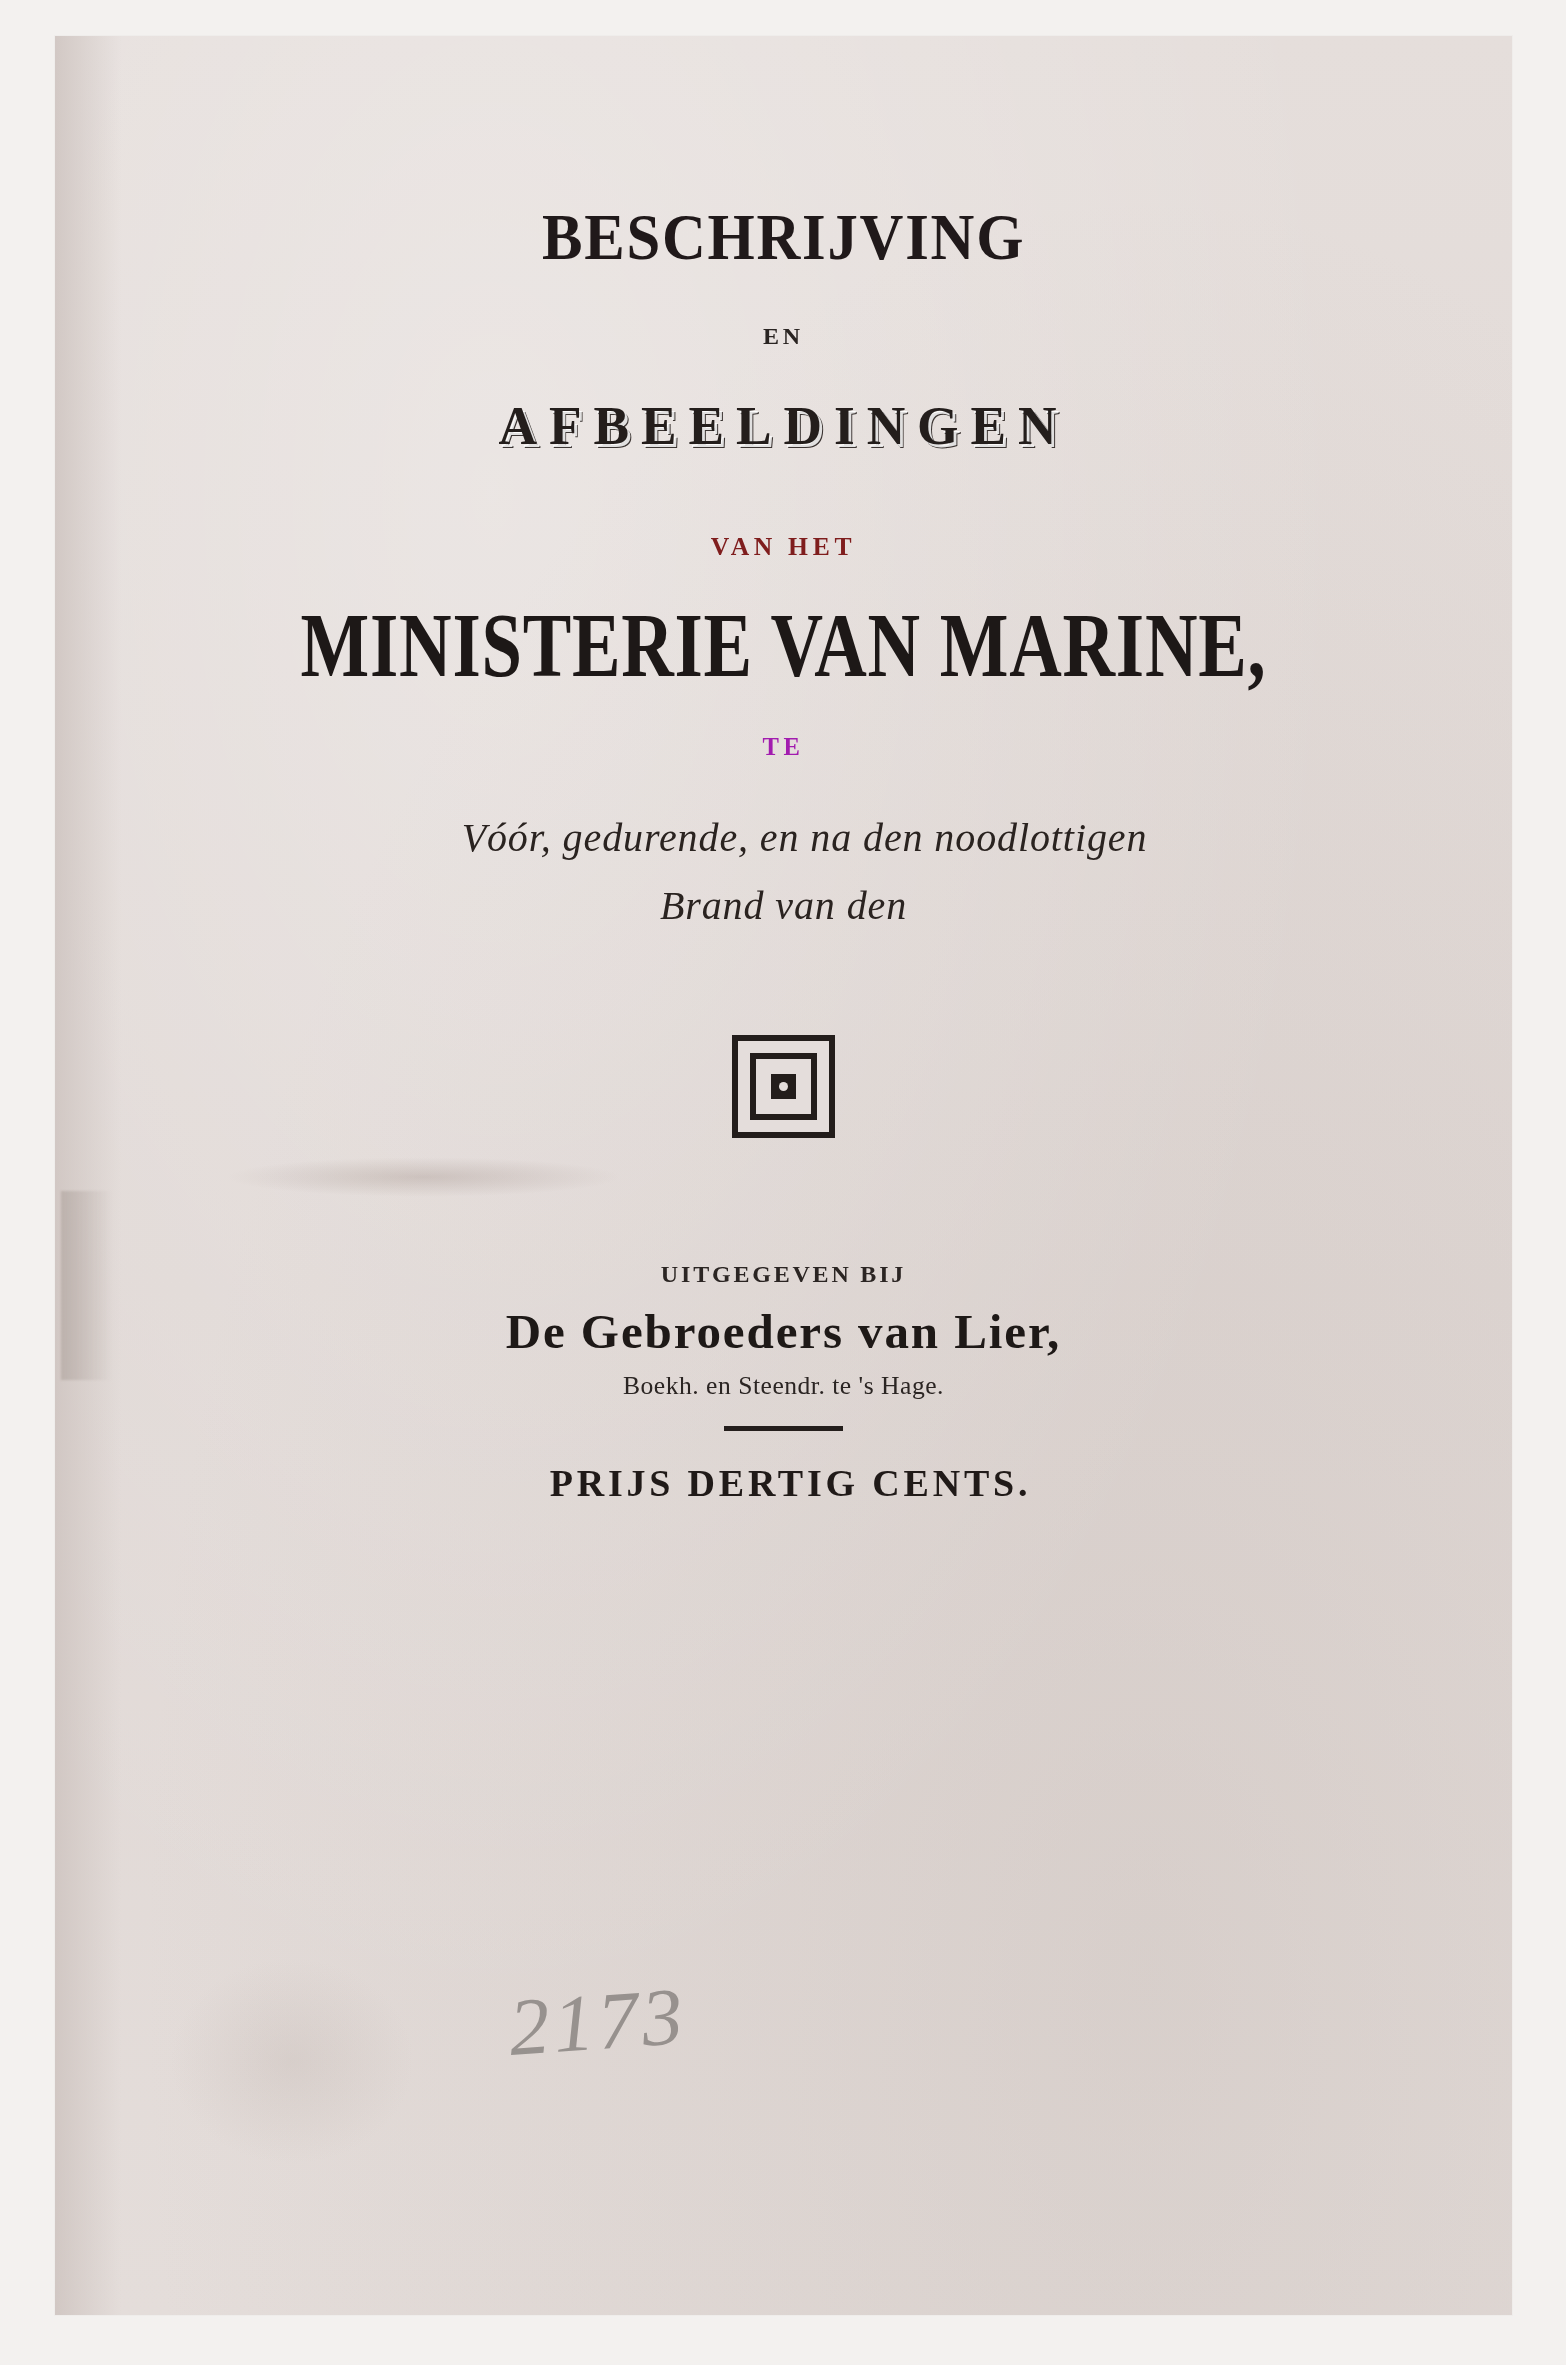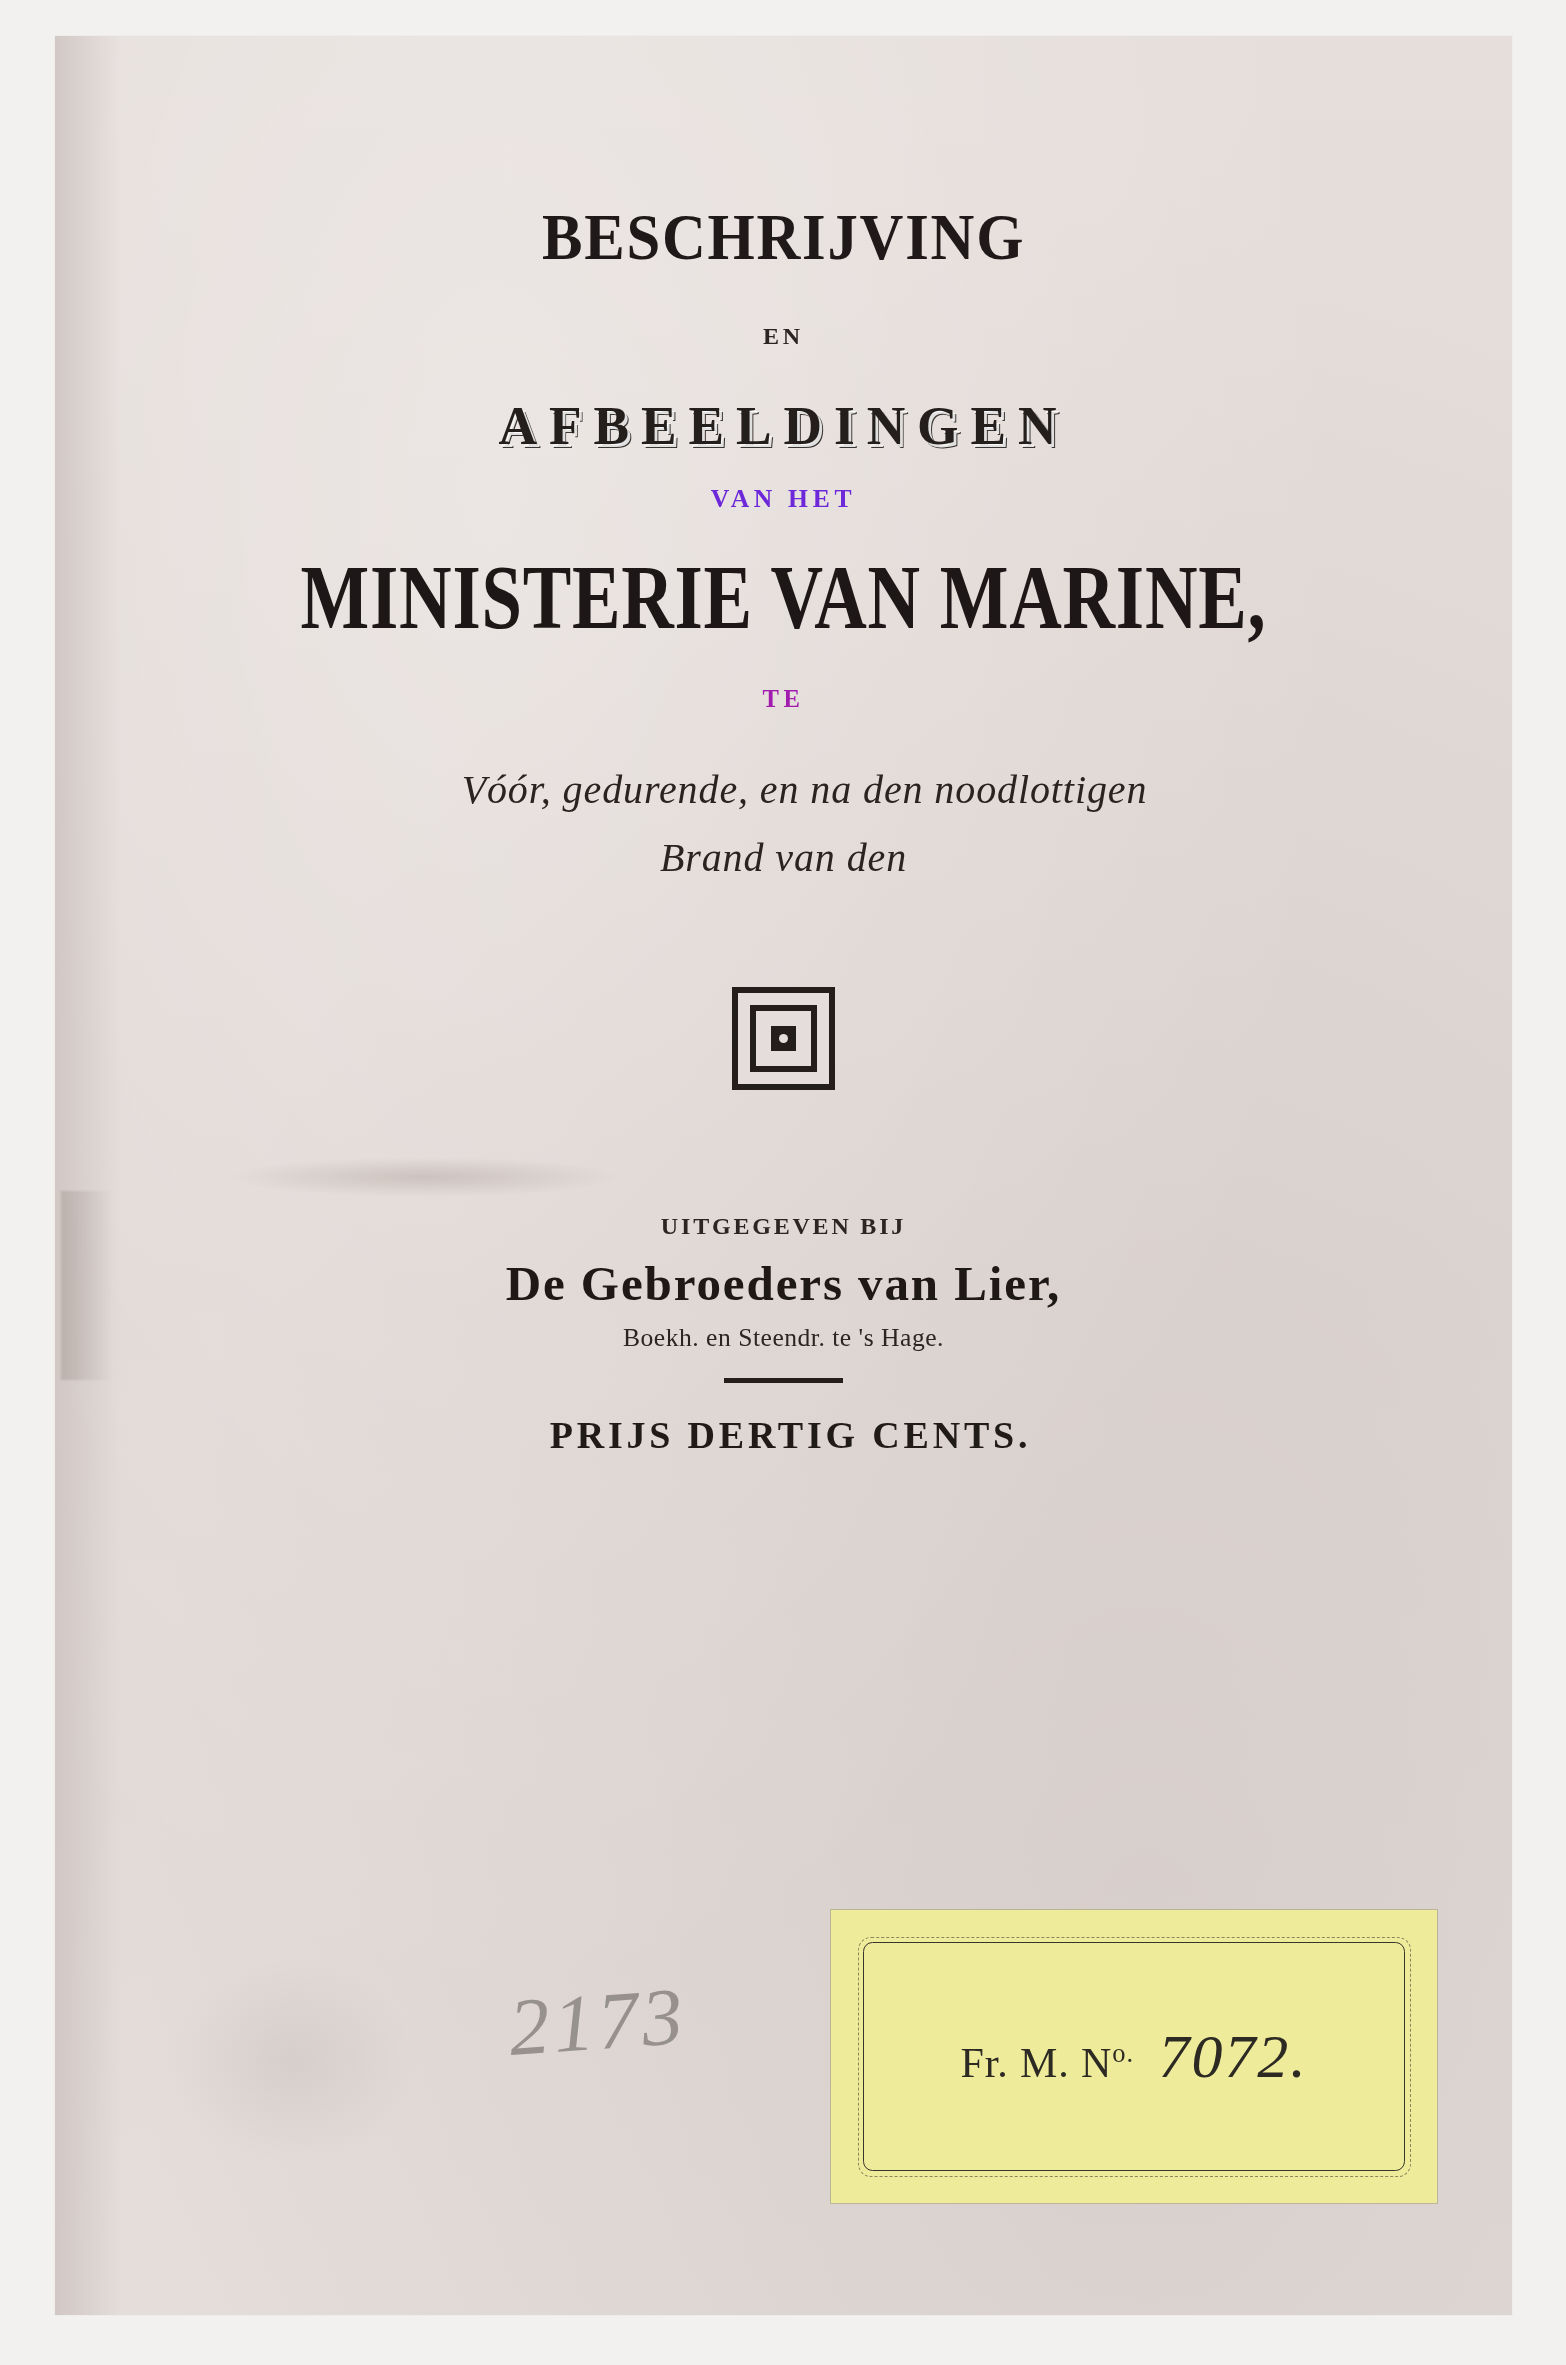--- a/index.html
+++ b/index.html
@@ -111,25 +111,25 @@
   .l-afbeeldingen {
     margin-top: 44px;
     font-size: 55px;
     font-weight: bold;
     letter-spacing: 12.3px;
     color: #241e1c;
     text-shadow: 2.8px 2.8px 0 rgba(255,255,255,0.85), 3.8px 3.8px 0 rgba(40,33,31,0.9);
     transform: scaleX(0.97);
   }
   .l-vanhet {
-    margin-top: 27px;
+    margin-top: 75px;
     font-size: 25.6px;
     letter-spacing: 4.7px;
     font-weight: bold;
-    color: #6d28d9;
+    color: #7f1d1d;
   }
   .l-ministerie {
     margin-top: 38px;
     font-family: "Liberation Serif", serif;
     font-weight: bold;
     font-size: 91px;
     letter-spacing: 0.9px;
     line-height: 1;
     color: #1d1817;
     transform: scaleX(0.80);
@@ -337,26 +337,16 @@
       <div class="l-publisher">De Gebroeders van Lier,</div>
       <div class="l-publisher-sub">Boekh. en Steendr. te 's Hage.</div>
 
       <div class="rule"></div>
 
       <div class="l-price">PRIJS DERTIG CENTS.</div>
     </div>
 
     <div class="pencil">2173</div>
 
-    <div class="label">
-      <div class="label-scallop"></div>
-      <div class="label-inner">
-        <div class="label-text">
-          <span>Fr. M.</span>
-          <span>N</span><span class="sup">o.</span>
-          <span class="num">7072.</span>
-        </div>
-      </div>
-    </div>
 
   </div>
 </div>
 
 
 </body></html>

